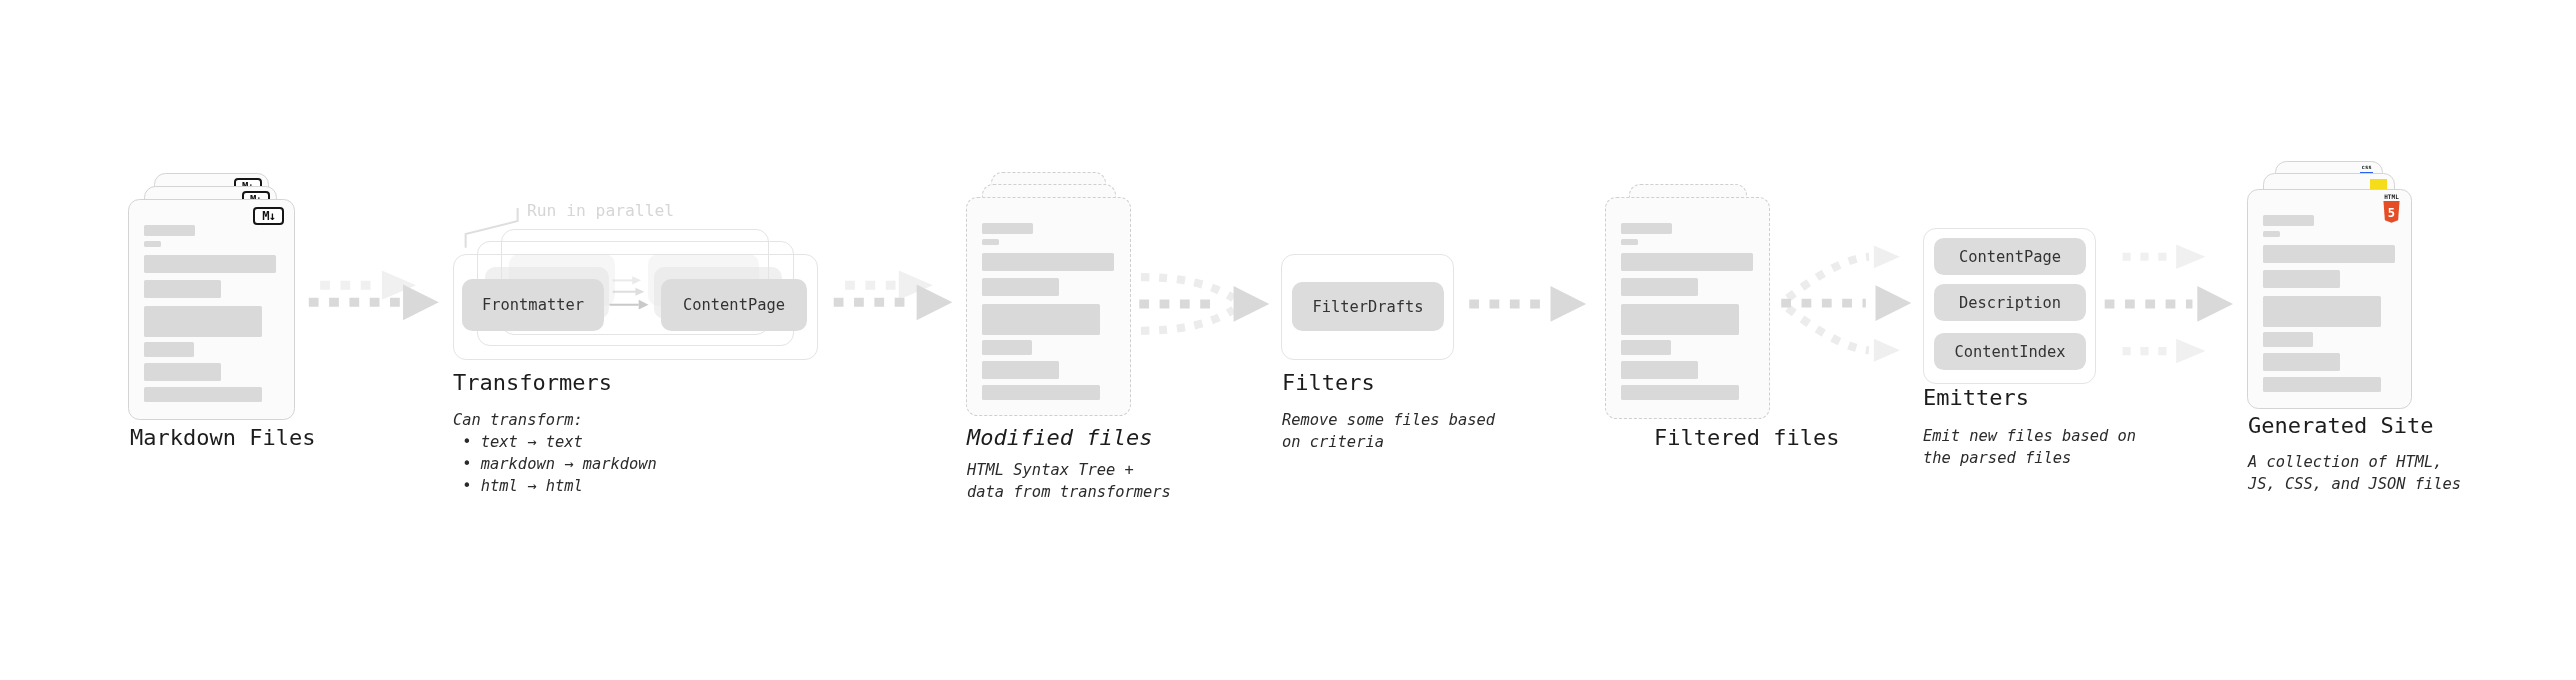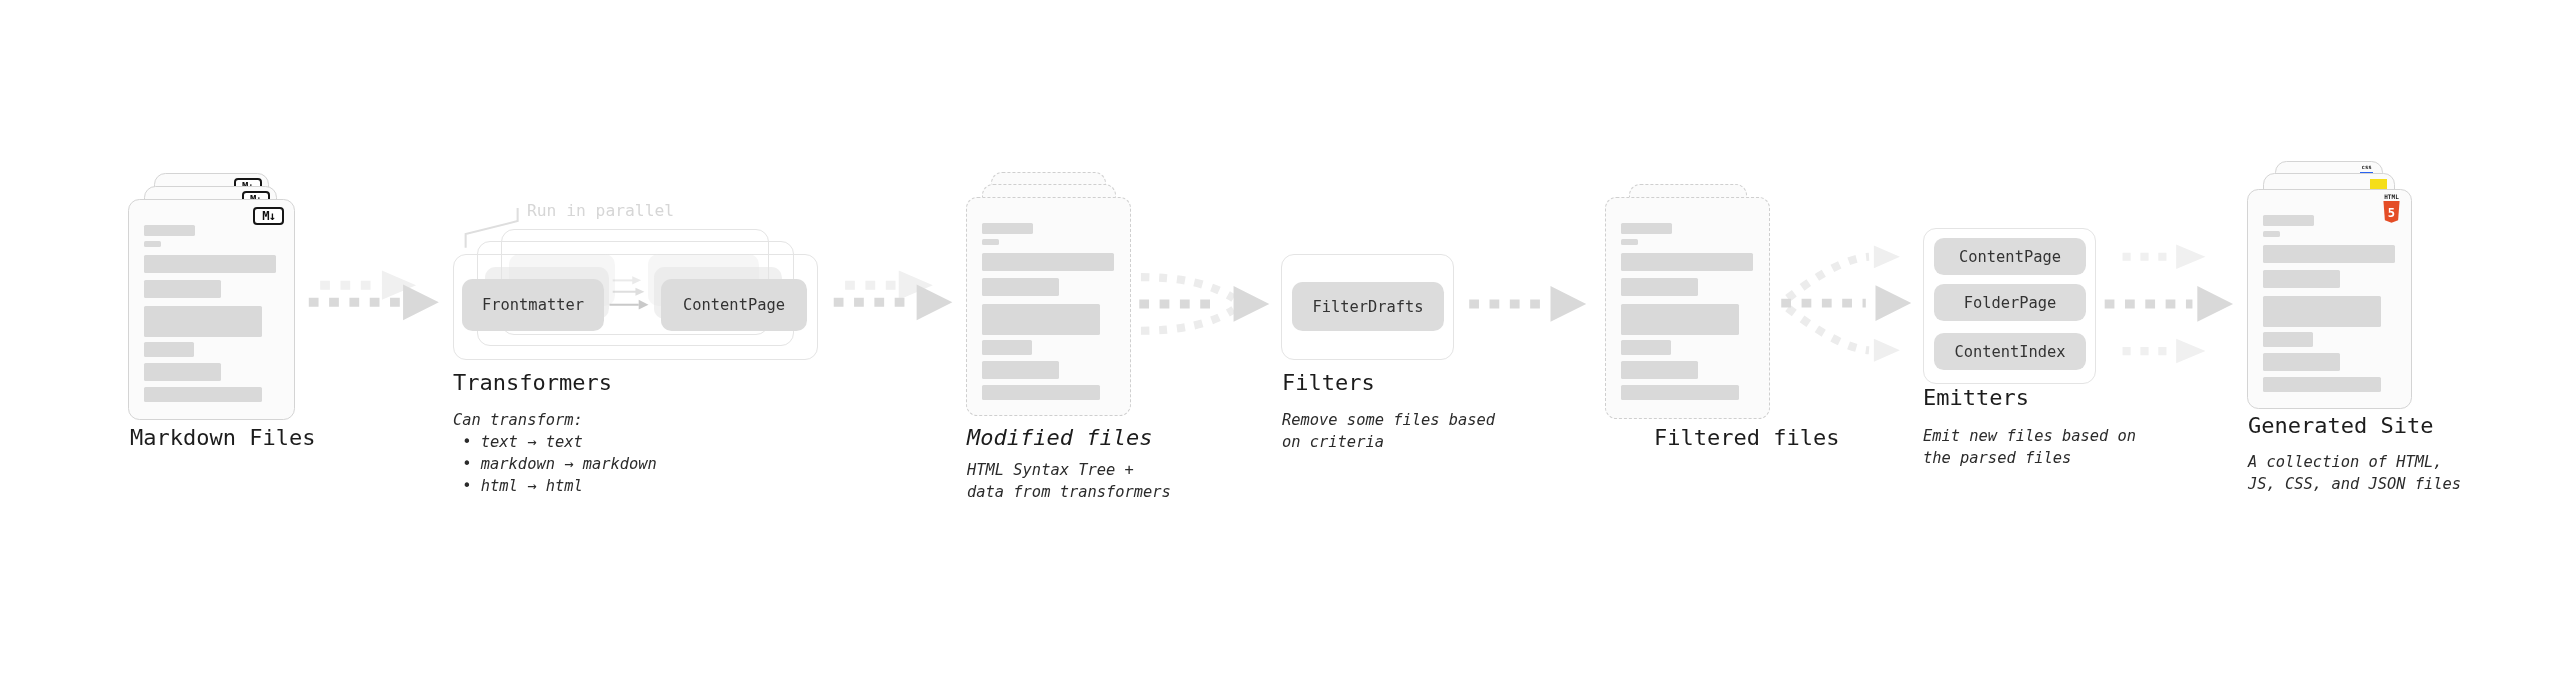--- a/index.html
+++ b/index.html
@@ -146,21 +146,21 @@
       <div class="bar" style="top: 80px; width: 77px; height: 18px;"></div>
       <div class="bar" style="top: 106px; width: 118px; height: 31px;"></div>
       <div class="bar" style="top: 142px; width: 50px; height: 14.6px;"></div>
       <div class="bar" style="top: 163px; width: 77px; height: 18px;"></div>
       <div class="bar" style="top: 187px; width: 118px; height: 14.6px;"></div>
     </div>
   <div class="title" style="left:1607px;top:426px;margin-left:47px;">Filtered files</div>
 
   <div class="panel" style="left:1923px;top:228px;width:173px;height:156px;"></div>
   <div class="pill" style="left:1934px;top:238px;width:152px;height:37px;border-radius:9.8px;">ContentPage</div>
-  <div class="pill" style="left:1934px;top:284px;width:152px;height:37px;border-radius:9.8px;">FolderPage</div>
+  <div class="pill" style="left:1934px;top:284px;width:152px;height:37px;border-radius:9.8px;">Description</div>
   <div class="pill" style="left:1934px;top:333px;width:152px;height:37px;border-radius:9.8px;">ContentIndex</div>
   <div class="title" style="left:1923px;top:386px;">Emitters</div>
   <div class="desc" style="left:1923px;top:425px;">Emit new files based on
 the parsed files</div>
 
   <div class="file-card" style="left:2275px;top:161px;width:108px;height:220px;">
     <div class="css-badge">
       <span class="css-word">css</span>
       <div class="css-bar"></div>
     </div>

